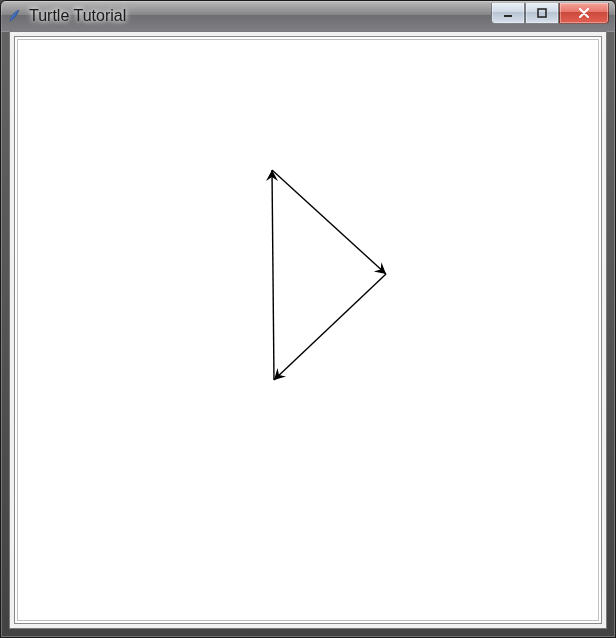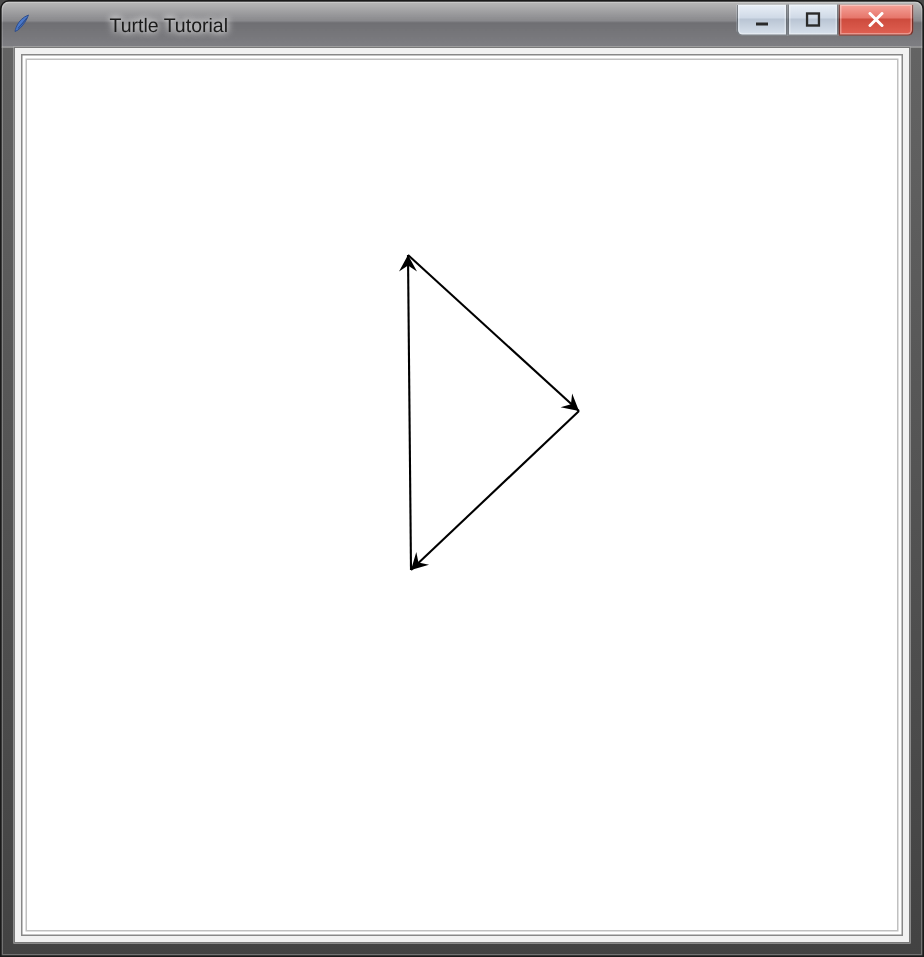--- a/index.html
+++ b/index.html
@@ -37,25 +37,24 @@
   }
   .title-icon {
     width: 16px;
     height: 16px;
     margin-right: 6px;
     display: flex;
     align-items: center;
     justify-content: center;
   }
   .title-text {
-    font-size: 13px;
+    font-size: 16px;
     color: #1a1a1a;
     text-shadow: 0 0 6px rgba(255,255,255,0.9), 0 0 4px rgba(255,255,255,0.9);
     flex: 0 0 auto;
-    margin-left: 44px;
   }
   .title-spacer { flex: 1 1 auto; }
   .win-buttons {
     display: flex;
     gap: 0;
     margin-top: -5px;
   }
   .win-btn {
     width: 32px;
     height: 20px;

